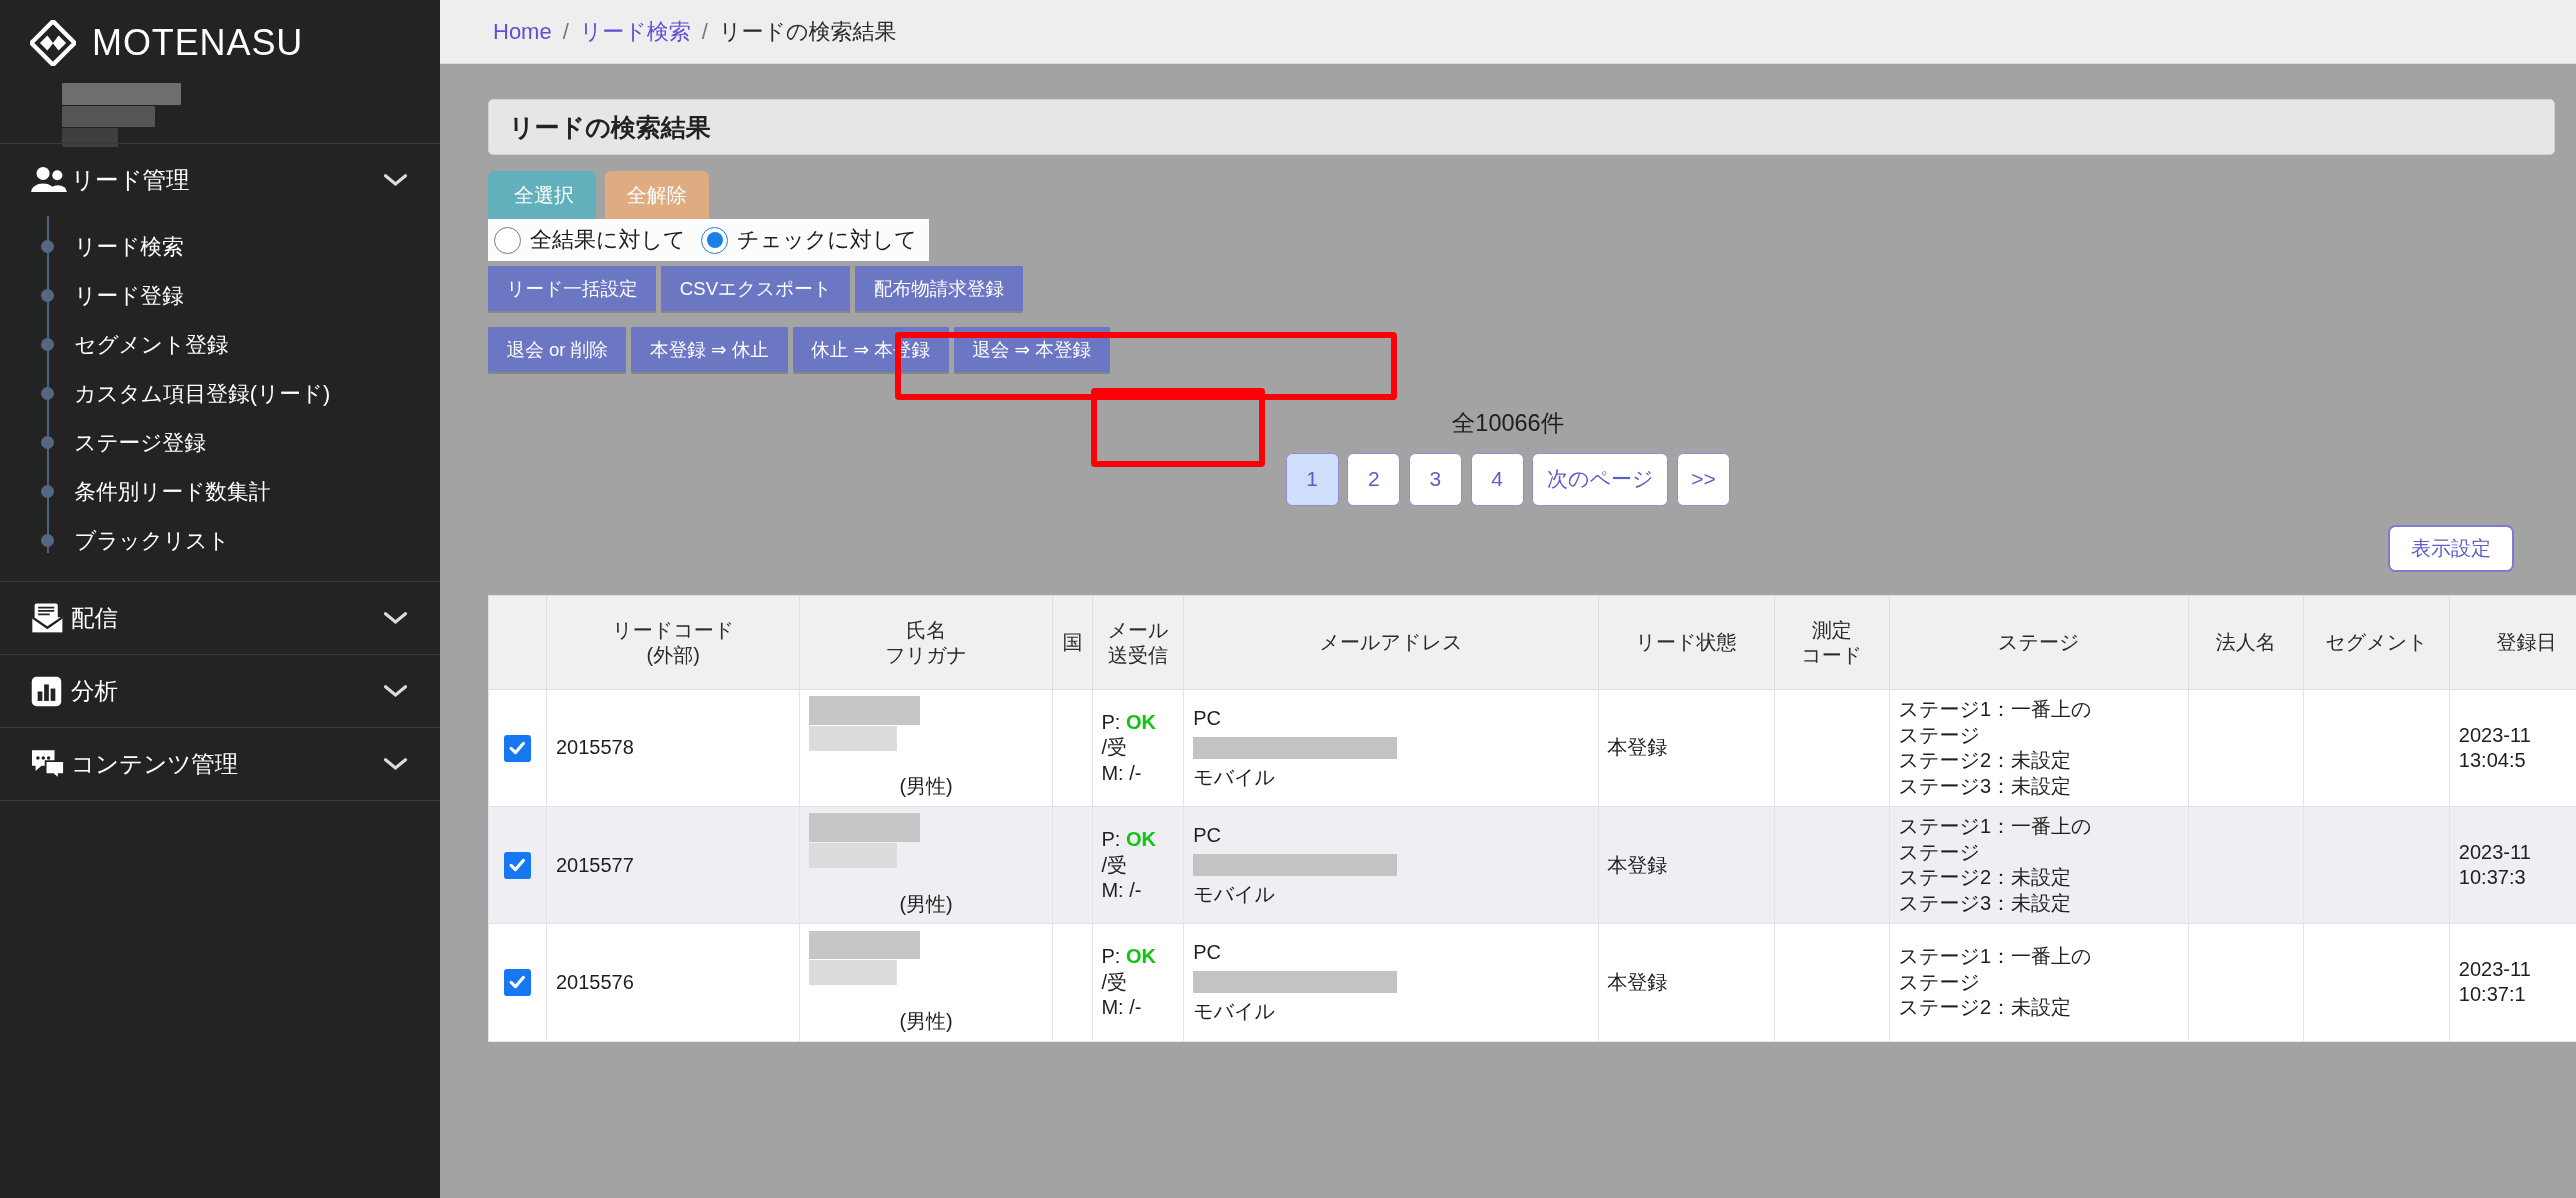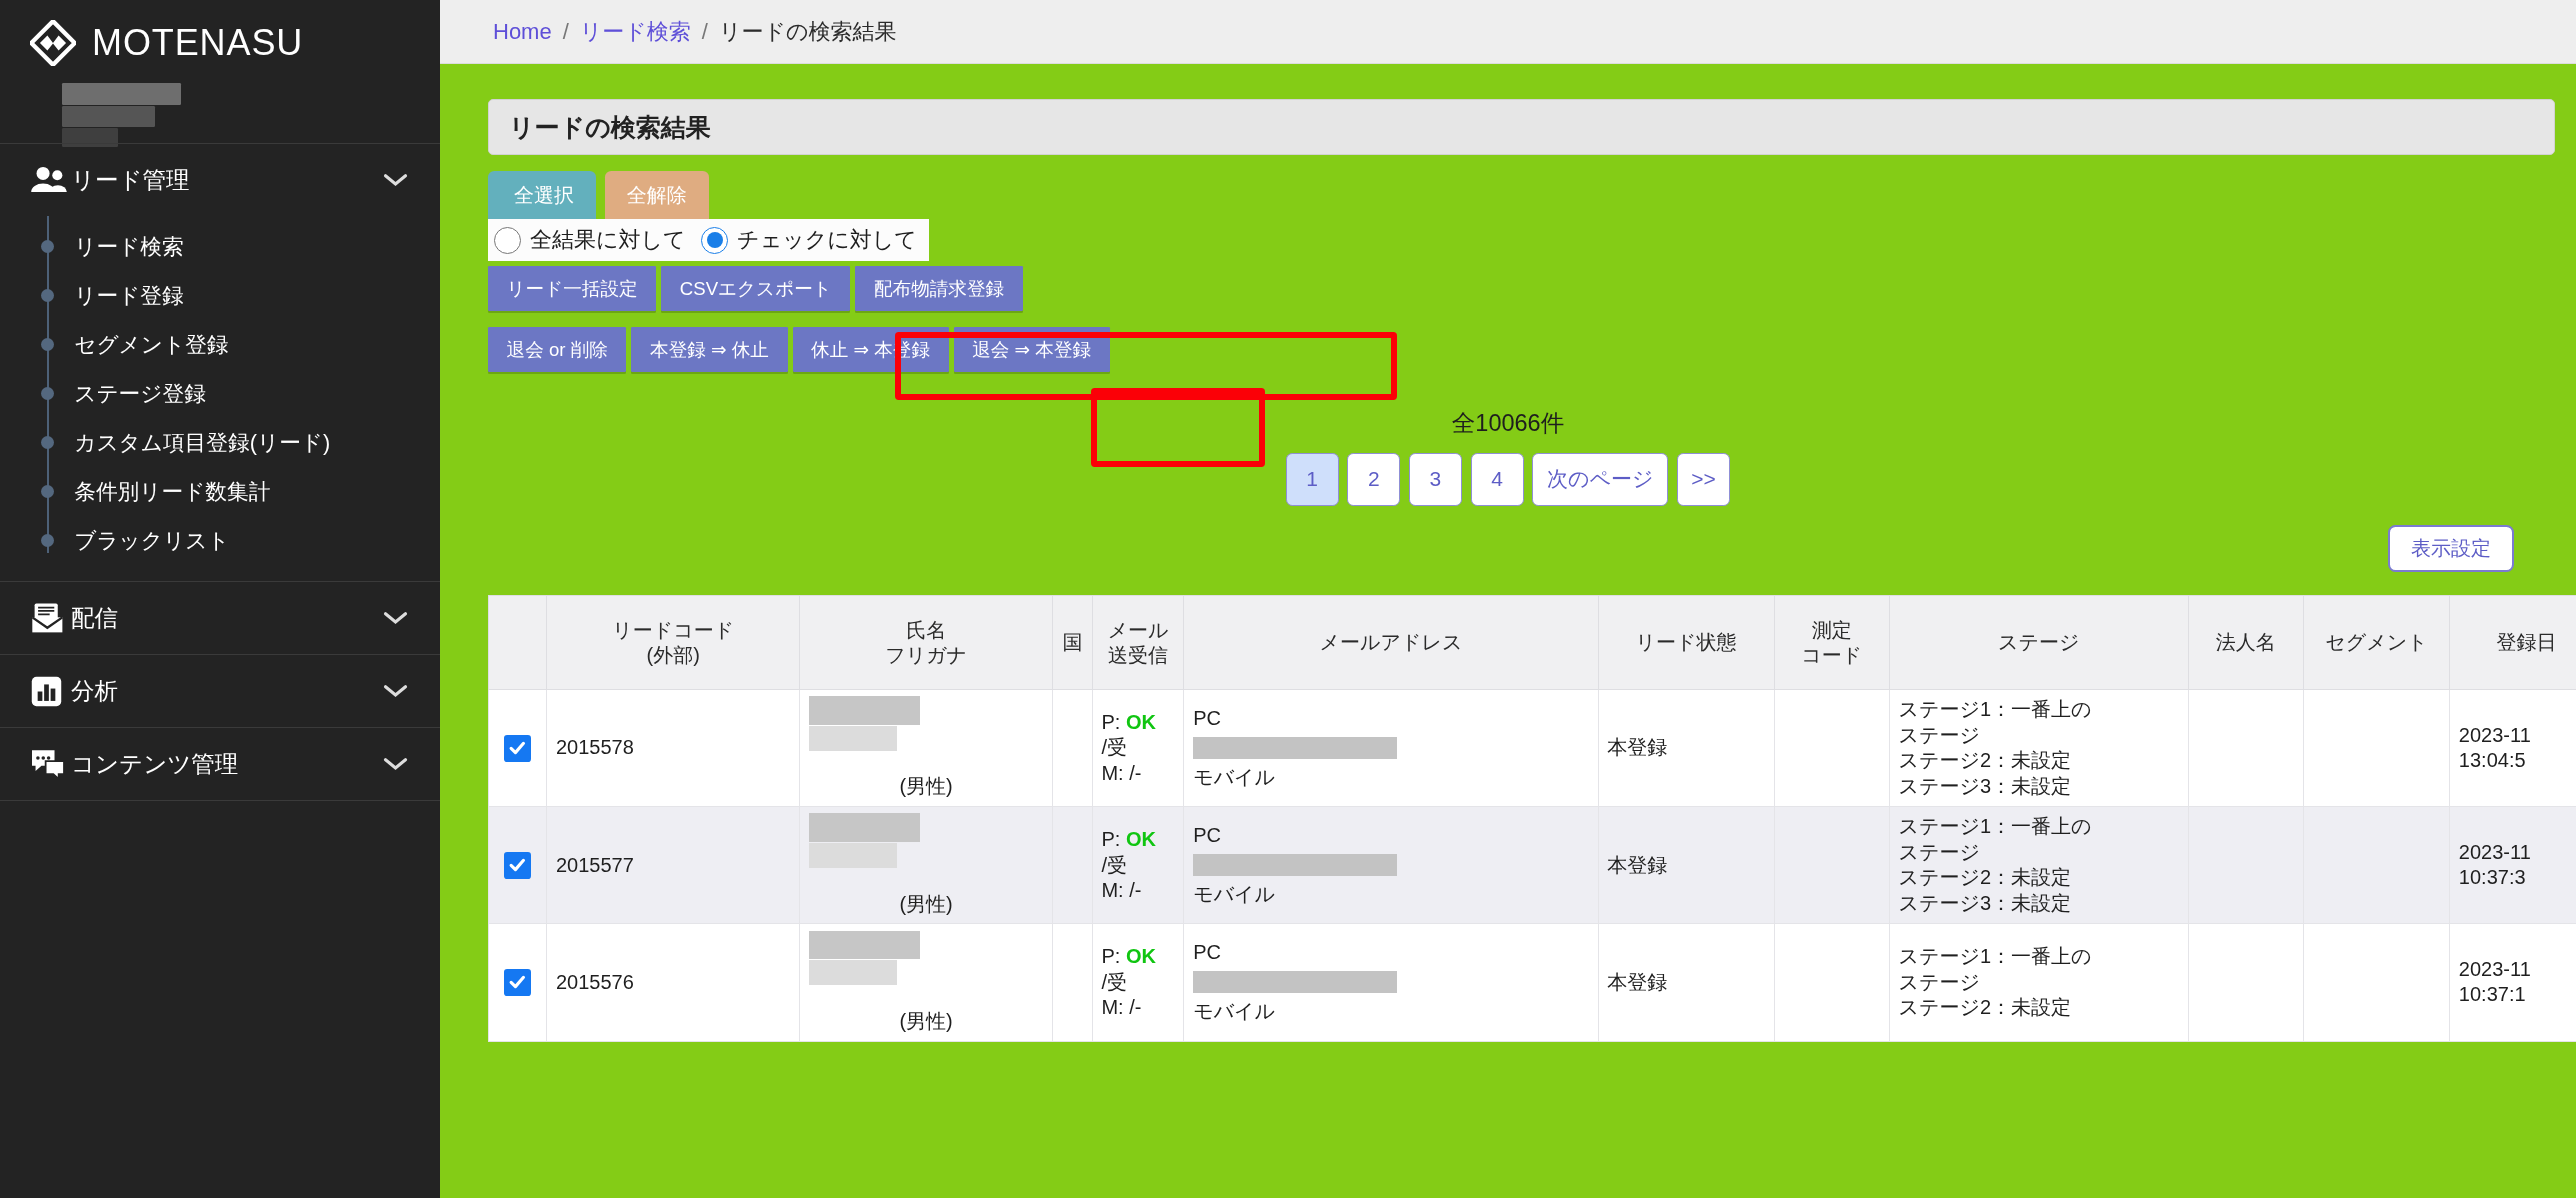--- a/index.html
+++ b/index.html
@@ -76,21 +76,21 @@
     margin-left: 5.6px;
   }
   .sub-label {
     font-size: 21.7px; color: #ffffff;
     margin-left: 20px; white-space: nowrap;
   }
 
   
   .main {
     flex: 1; height: 1199px;
-    background: #84cc16;
+    background: #a3a3a3;
     position: relative; overflow: hidden;
   }
   .breadcrumb-bar {
     height: 64px;
     background: #eeeeee;
     border-bottom: 1.2px solid #dcdcdc;
     display: flex; align-items: center;
     padding-left: 53px;
     font-size: 22px;
     white-space: nowrap;
@@ -298,25 +298,25 @@
         <div class="sub-item">
           <span class="sub-dot"></span>
           <span class="sub-label">リード登録</span>
         </div>
         <div class="sub-item">
           <span class="sub-dot"></span>
           <span class="sub-label">セグメント登録</span>
         </div>
         <div class="sub-item">
           <span class="sub-dot"></span>
-          <span class="sub-label">ステージ登録</span>
+          <span class="sub-label">カスタム項目登録(リード)</span>
         </div>
         <div class="sub-item">
           <span class="sub-dot"></span>
-          <span class="sub-label">カスタム項目登録(リード)</span>
+          <span class="sub-label">ステージ登録</span>
         </div>
         <div class="sub-item">
           <span class="sub-dot"></span>
           <span class="sub-label">条件別リード数集計</span>
         </div>
         <div class="sub-item">
           <span class="sub-dot"></span>
           <span class="sub-label">ブラックリスト</span>
         </div>
       </div>

